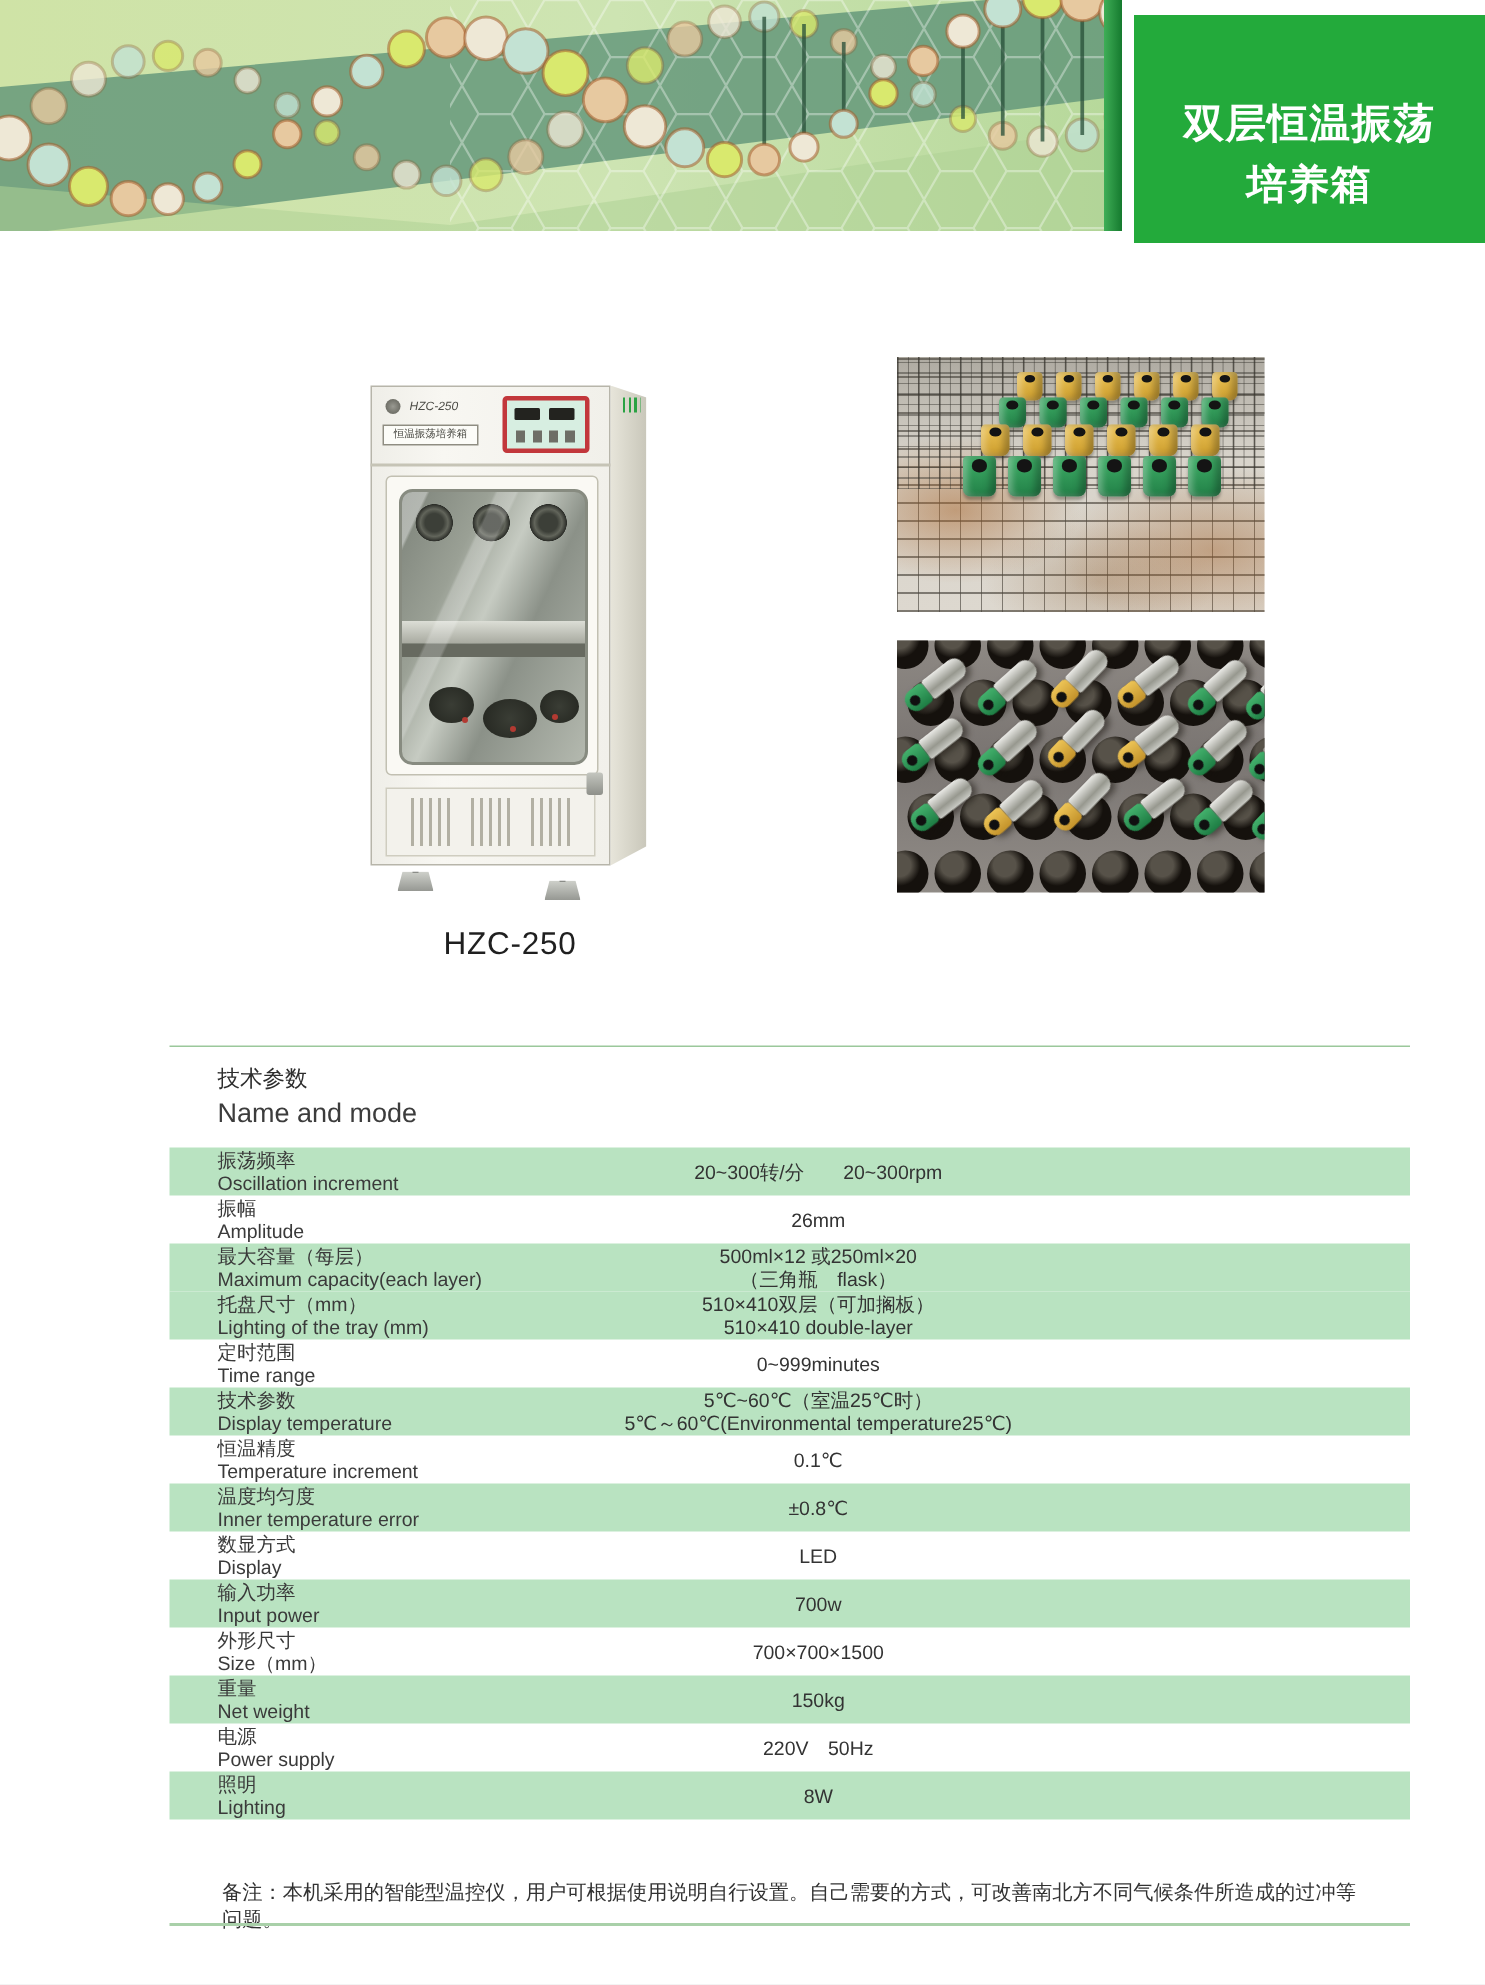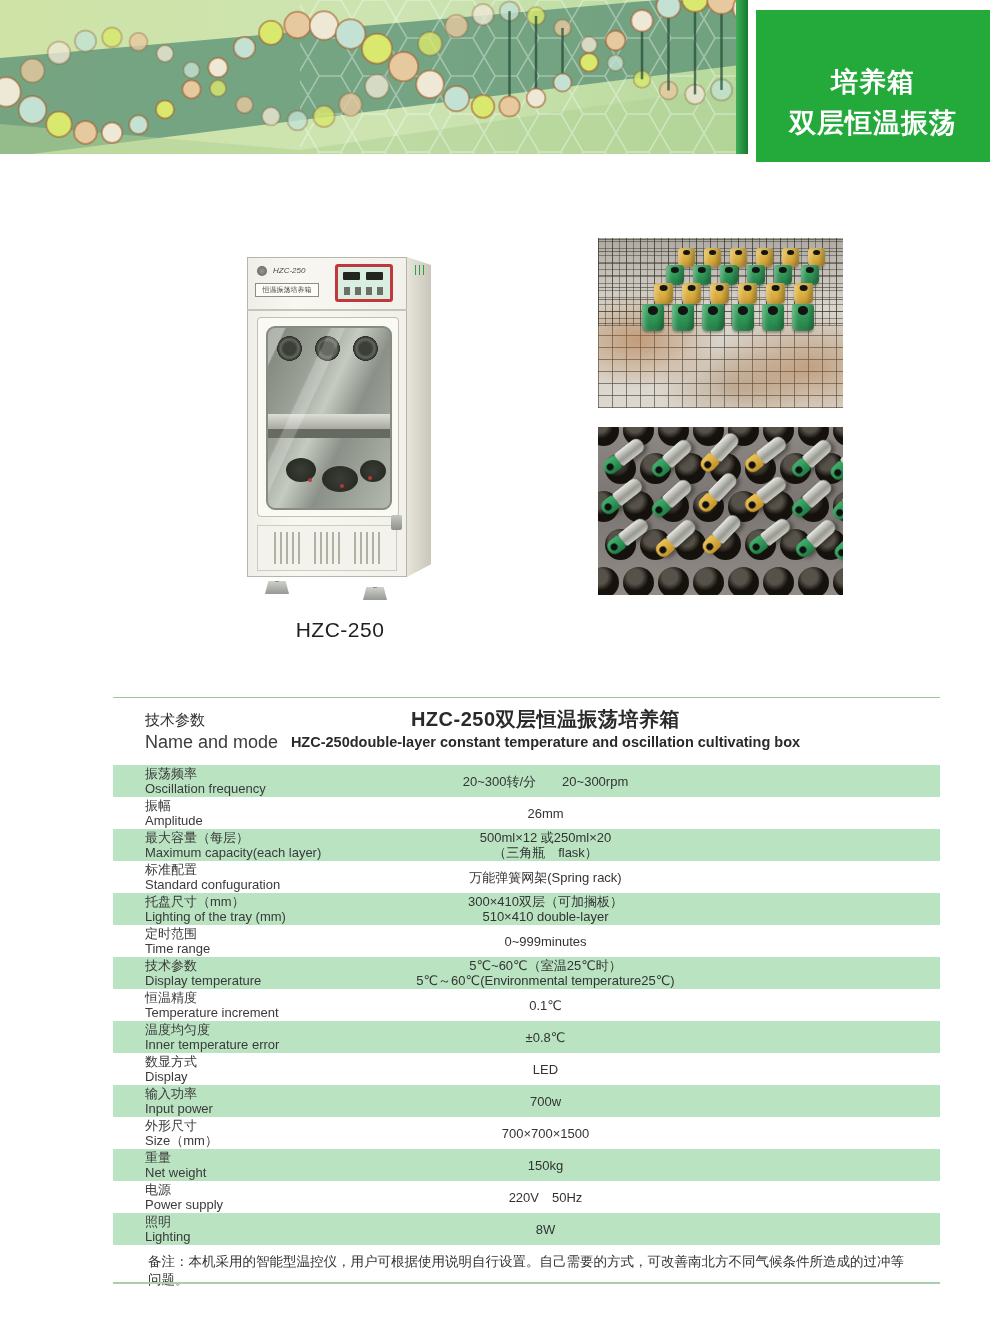--- a/index.html
+++ b/index.html
@@ -181,22 +181,22 @@
           <circle cx="642" cy="20.75190482894908" r="10.788853788623411" fill="#eee8d6" stroke="rgba(165,95,45,.55)" stroke-width="2" opacity="1"></circle>
           <circle cx="668.5" cy="6.024603521359836" r="12.013277093964152" fill="#c3e2d3" stroke="rgba(165,95,45,.55)" stroke-width="2" opacity="1"></circle>
           <circle cx="695" cy="-1.3629898788463208" r="13.235392546692898" fill="#d9e96e" stroke="rgba(165,95,45,.55)" stroke-width="2" opacity="1"></circle>
           <circle cx="721.5" cy="-0.4309369386688857" r="14.242769448694933" fill="#e7c9a0" stroke="rgba(165,95,45,.55)" stroke-width="2" opacity="1"></circle>
           <circle cx="748" cy="8.354562215553514" r="14.860303411854455" fill="#eee8d6" stroke="rgba(165,95,45,.55)" stroke-width="2" opacity="1"></circle>
         </g>
       <rect x="736" width="12" height="154" fill="url(#edge)"></rect>
     </svg>
   </div>
   <div class="banner-box">
+    <div>双层恒温振荡</div>
     <div>培养箱</div>
-    <div>双层恒温振荡</div>
   </div>
 
   <div class="device">
     <div class="dev-side"></div>
     <div class="dev-front"></div>
     <div class="dev-topstrip">
       <div class="dev-logo"></div>
       <div class="dev-model">HZC-250</div>
       <div class="dev-plate">恒温振荡培养箱</div>
       <div class="dev-display">
@@ -371,30 +371,26 @@
         <div class="tcap"></div>
       </div>
     </div>
 
   <div class="spec-topline"></div>
   <div class="spec-head">
     <div class="head-left">
       <div class="zh">技术参数</div>
       <div class="en">Name and mode</div>
     </div>
-    <div class="head-center">
-      <div class="zh">HZC-250双层恒温振荡培养箱</div>
-      <div class="en">HZC-250double-layer constant temperature and oscillation cultivating box</div>
-    </div>
   </div>
   <div class="rows" id="rows">
   <div class="row green">
     <div class="lbl">
       <div class="zh">振荡频率</div>
-      <div class="en">Oscillation frequency</div>
+      <div class="en">Oscillation increment</div>
     </div>
     <div class="val">
       <div>20~300转/分　　20~300rpm</div>
 
     </div>
   </div>
 
   <div class="row">
     <div class="lbl">
       <div class="zh">振幅</div>
@@ -410,38 +406,28 @@
     <div class="lbl">
       <div class="zh">最大容量（每层）</div>
       <div class="en">Maximum capacity(each layer)</div>
     </div>
     <div class="val">
       <div>500ml×12 或250ml×20</div>
       <div>（三角瓶　flask）</div>
     </div>
   </div>
 
-  <div class="row">
-    <div class="lbl">
-      <div class="zh">标准配置</div>
-      <div class="en">Standard confuguration</div>
-    </div>
-    <div class="val">
-      <div>万能弹簧网架(Spring rack)</div>
-
-    </div>
-  </div>
 
   <div class="row green">
     <div class="lbl">
       <div class="zh">托盘尺寸（mm）</div>
       <div class="en">Lighting of the tray (mm)</div>
     </div>
     <div class="val">
-      <div>300×410双层（可加搁板）</div>
+      <div>510×410双层（可加搁板）</div>
       <div>510×410 double-layer</div>
     </div>
   </div>
 
   <div class="row">
     <div class="lbl">
       <div class="zh">定时范围</div>
       <div class="en">Time range</div>
     </div>
     <div class="val">

